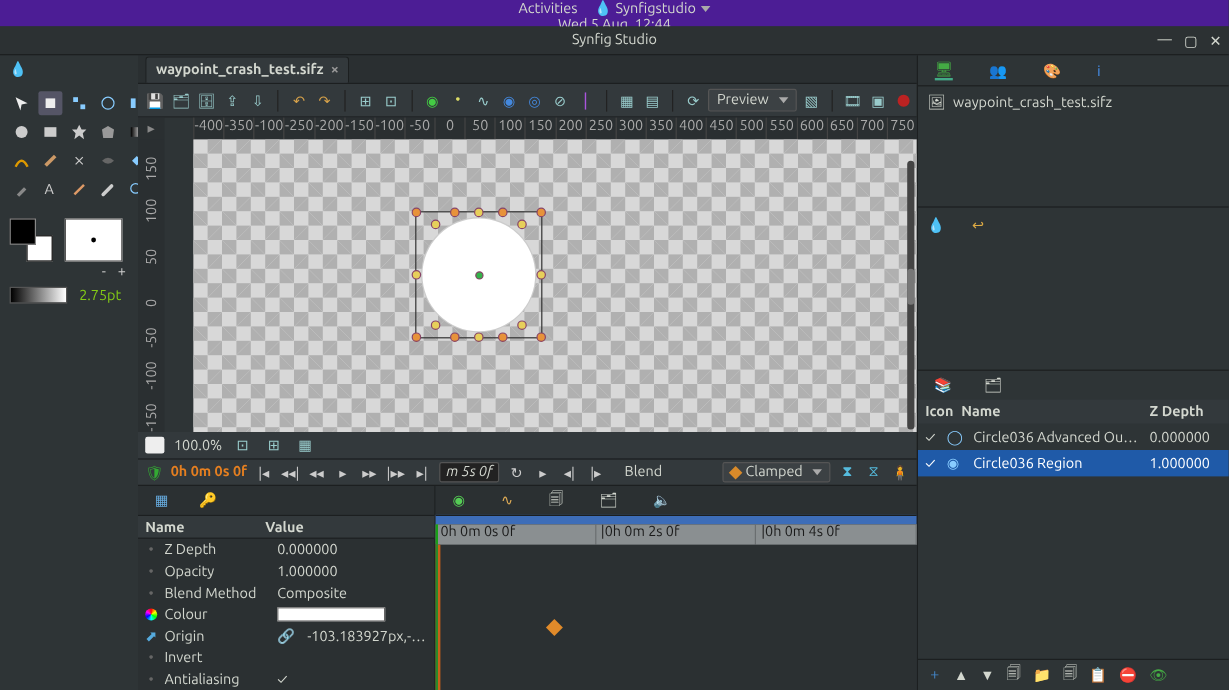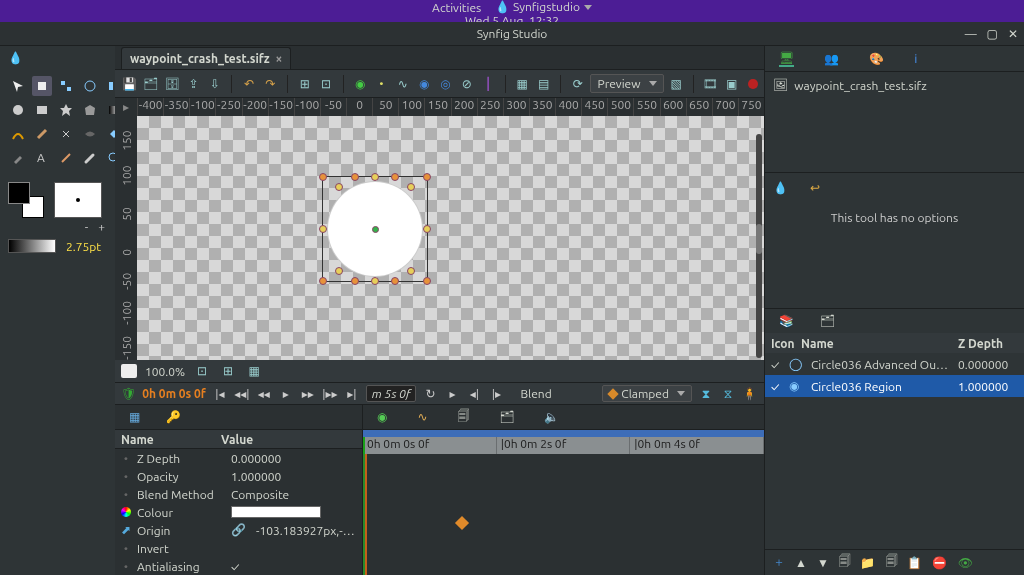--- a/index.html
+++ b/index.html
@@ -33,39 +33,39 @@
 
 .color-area { padding:10px 6px 2px 8px; display:flex; gap:10px; align-items:center; }
 .fgbg { position:relative; width:36px; height:36px; }
 .fgbg .bg { position:absolute; right:0; bottom:0; width:22px; height:22px; background:#fff; border:1px solid #000;}
 .fgbg .fg { position:absolute; left:0; top:0; width:22px; height:22px; background:#000; border:1px solid #888;}
 .brush-prev { width:48px; height:36px; background:#fff; display:flex; align-items:center; justify-content:center; border:1px solid #555;}
 .brush-prev .dot{ width:4px; height:4px; border-radius:50%; background:#000;}
 .pm-row { display:flex; justify-content:flex-end; gap:10px; padding:0 10px; color:#ccc;}
 .grad-row { padding:6px 8px; display:flex; align-items:center; gap:10px;}
 .grad-row .grad { width:48px; height:14px; background:linear-gradient(to right,#000,#fff); border:1px solid #555;}
-.grad-row .pt { color:#fde047; }
+.grad-row .pt { color:#84cc16; }
 
 
 .doc-tabbar { height:24px; background:#2a2f31; display:flex; align-items:flex-end; padding-left:6px; border-bottom:1px solid #1c1f20;}
 .doc-tab { background:#33393c; height:22px; padding:0 8px; display:flex; align-items:center; gap:6px; border-top-left-radius:3px; border-top-right-radius:3px; border:1px solid #1c1f20; border-bottom:none; font-weight:bold;}
 .doc-tab .x { color:#999; cursor:pointer;}
 
 
 .canvas-toolbar { height:28px; background:#33393c; display:flex; align-items:center; padding:0 6px; gap:4px; border-bottom:1px solid #1c1f20;}
 .ct-btn { width:18px; height:18px; display:flex; align-items:center; justify-content:center; border-radius:2px; cursor:pointer; color:#9cc;}
 .ct-sep { width:1px; height:18px; background:#222; margin:0 4px;}
 .preview-sel { background:#3c4144; border:1px solid #555; padding:2px 6px; border-radius:2px; display:flex; align-items:center; gap:4px;}
 .rec-dot { width:10px;height:10px;border-radius:50%; background:#b22; margin-left:auto;}
 
 
 .canvas-wrap { position:relative; flex:0 0 auto; height: 262px; background:#2e3436; display:flex; }
 .vruler { width:22px; background:#2a2f31; display:flex; flex-direction:column; align-items:center; font-size:9px; color:#aaa; }
 .vruler .tick{ flex:1; display:flex; align-items:center; writing-mode:vertical-rl; transform:rotate(180deg);}
-.canvas-inner { flex:1; display:flex; flex-direction:column; }
+.canvas-inner { flex:1; display:flex; flex-direction:column;margin-left:24px; }
 .hruler { height:18px; background:#2a2f31; display:flex; font-size:9px; color:#aaa; }
 .hruler .tk { flex:1; display:flex; align-items:flex-start; justify-content:center; border-left:1px solid #444;}
 .corner-arrow { width:22px;height:18px; display:flex;align-items:center;justify-content:center; color:#888; background:#2a2f31;}
 .viewport { flex:1; position:relative; overflow:hidden; }
 .checker { position:absolute; inset:0;
   background-image:
     linear-gradient(45deg,#b0b0b0 25%,transparent 25%),
     linear-gradient(-45deg,#b0b0b0 25%,transparent 25%),
     linear-gradient(45deg,transparent 75%,#b0b0b0 75%),
     linear-gradient(-45deg,transparent 75%,#b0b0b0 75%);
@@ -144,21 +144,21 @@
 <body>
 
 <div class="system-bar">
   <div class="left">
     <span>Activities</span>
     <span>
       <span style="color:#4fa3d9">💧</span>
       <span>Synfigstudio</span><span class="triangle-down"></span>
     </span>
   </div>
-  <div class="center">Wed  5 Aug, 12:32</div>
+  <div class="center">Wed  5 Aug, 12:44</div>
   <div class="right">
     <span>📶</span>
     <span>🔊</span>
     <span>🔋 <span>21 %</span><span class="triangle-down"></span></span>
   </div>
 </div>
 
 <div class="app-titlebar">
   <span class="title">Synfig Studio</span>
   <div class="window-buttons">
@@ -539,21 +539,20 @@
       <div class="cb-item">
         <span>🖼</span>
         <span>waypoint_crash_test.sifz</span>
       </div>
     </div>
     <div class="tool-opts">
       <div class="tool-opts-hdr">
         <span style="color:#4fa3d9">💧</span>
         <span style="color:#da4">↩</span>
       </div>
-      <div class="msg">This tool has no options</div>
     </div>
     <div class="layers-panel">
       <div class="layers-tabs">
         <span style="color:#6ad">📚</span>
         <span>🗂</span>
       </div>
       <div class="layers-header">
         <div class="ic">Icon</div>
         <div class="nm">Name</div>
         <div class="zd" style="width:60px">Z Depth</div>

